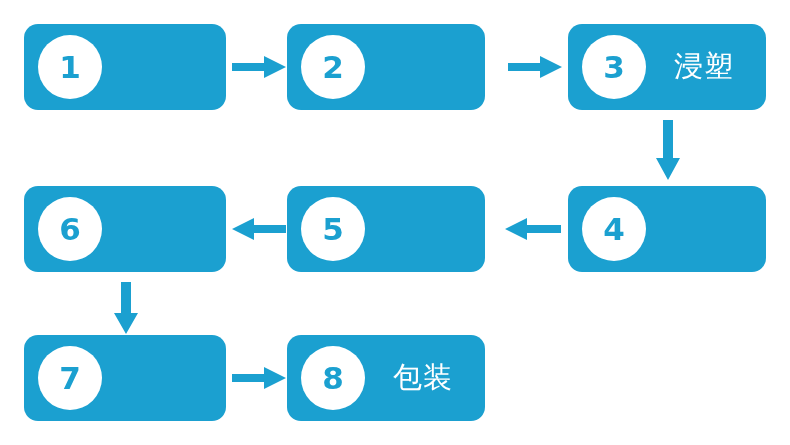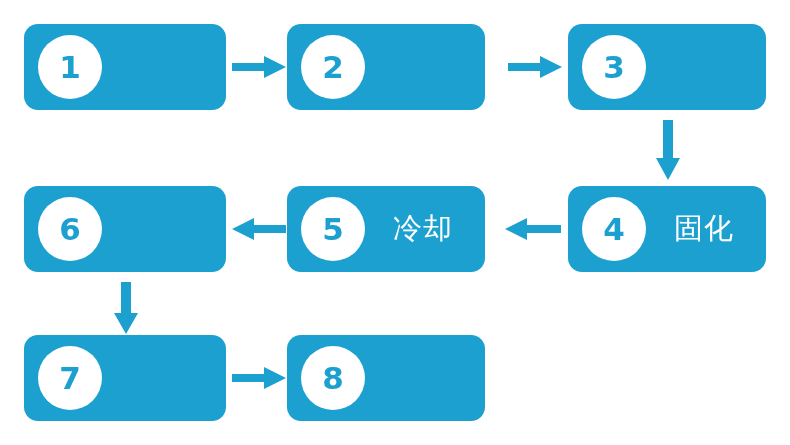--- a/index.html
+++ b/index.html
@@ -84,67 +84,67 @@
   </div>
 
   <div class="arrow" style="left:508px; top:55px; width:54px; height:24px;">
     <svg width="54" height="24" viewBox="0 0 54 24">
       <path d="M0 8 H32 V1 L54 12 L32 23 V16 H0 Z" fill="#1BA0D0"></path>
     </svg>
   </div>
 
   <div class="step-box" style="left:568px; top:24px; width:198px; height:86px;">
     <div class="step-badge">3</div>
+    <div class="step-label">浸塑</div>
   </div>
 
   <div class="arrow" style="left:655px; top:120px; width:26px; height:60px;">
     <svg width="26" height="60" viewBox="0 0 26 60">
       <path d="M8 0 H18 V38 H25 L13 60 L1 38 H8 Z" fill="#1BA0D0"></path>
     </svg>
   </div>
 
   <div class="step-box" style="left:24px; top:186px; width:202px; height:86px;">
     <div class="step-badge">6</div>
   </div>
 
   <div class="arrow" style="left:232px; top:217px; width:54px; height:24px;">
     <svg width="54" height="24" viewBox="0 0 54 24">
       <path d="M54 8 H22 V1 L0 12 L22 23 V16 H54 Z" fill="#1BA0D0"></path>
     </svg>
   </div>
 
   <div class="step-box" style="left:287px; top:186px; width:198px; height:86px;">
     <div class="step-badge">5</div>
-    <div class="step-label">冷却</div>
   </div>
 
   <div class="arrow" style="left:505px; top:217px; width:56px; height:24px;">
     <svg width="56" height="24" viewBox="0 0 56 24">
       <path d="M56 8 H22 V1 L0 12 L22 23 V16 H56 Z" fill="#1BA0D0"></path>
     </svg>
   </div>
 
   <div class="step-box" style="left:568px; top:186px; width:198px; height:86px;">
     <div class="step-badge">4</div>
-    <div class="step-label">固化</div>
   </div>
 
   <div class="arrow" style="left:113px; top:282px; width:26px; height:52px;">
     <svg width="26" height="52" viewBox="0 0 26 52">
       <path d="M8 0 H18 V31 H25 L13 52 L1 31 H8 Z" fill="#1BA0D0"></path>
     </svg>
   </div>
 
   <div class="step-box" style="left:24px; top:335px; width:202px; height:86px;">
     <div class="step-badge">7</div>
   </div>
 
   <div class="arrow" style="left:232px; top:366px; width:54px; height:24px;">
     <svg width="54" height="24" viewBox="0 0 54 24">
       <path d="M0 8 H32 V1 L54 12 L32 23 V16 H0 Z" fill="#1BA0D0"></path>
     </svg>
   </div>
 
   <div class="step-box" style="left:287px; top:335px; width:198px; height:86px;">
     <div class="step-badge">8</div>
+    <div class="step-label">包装</div>
   </div>
 
 </div>
 
 </body></html>

